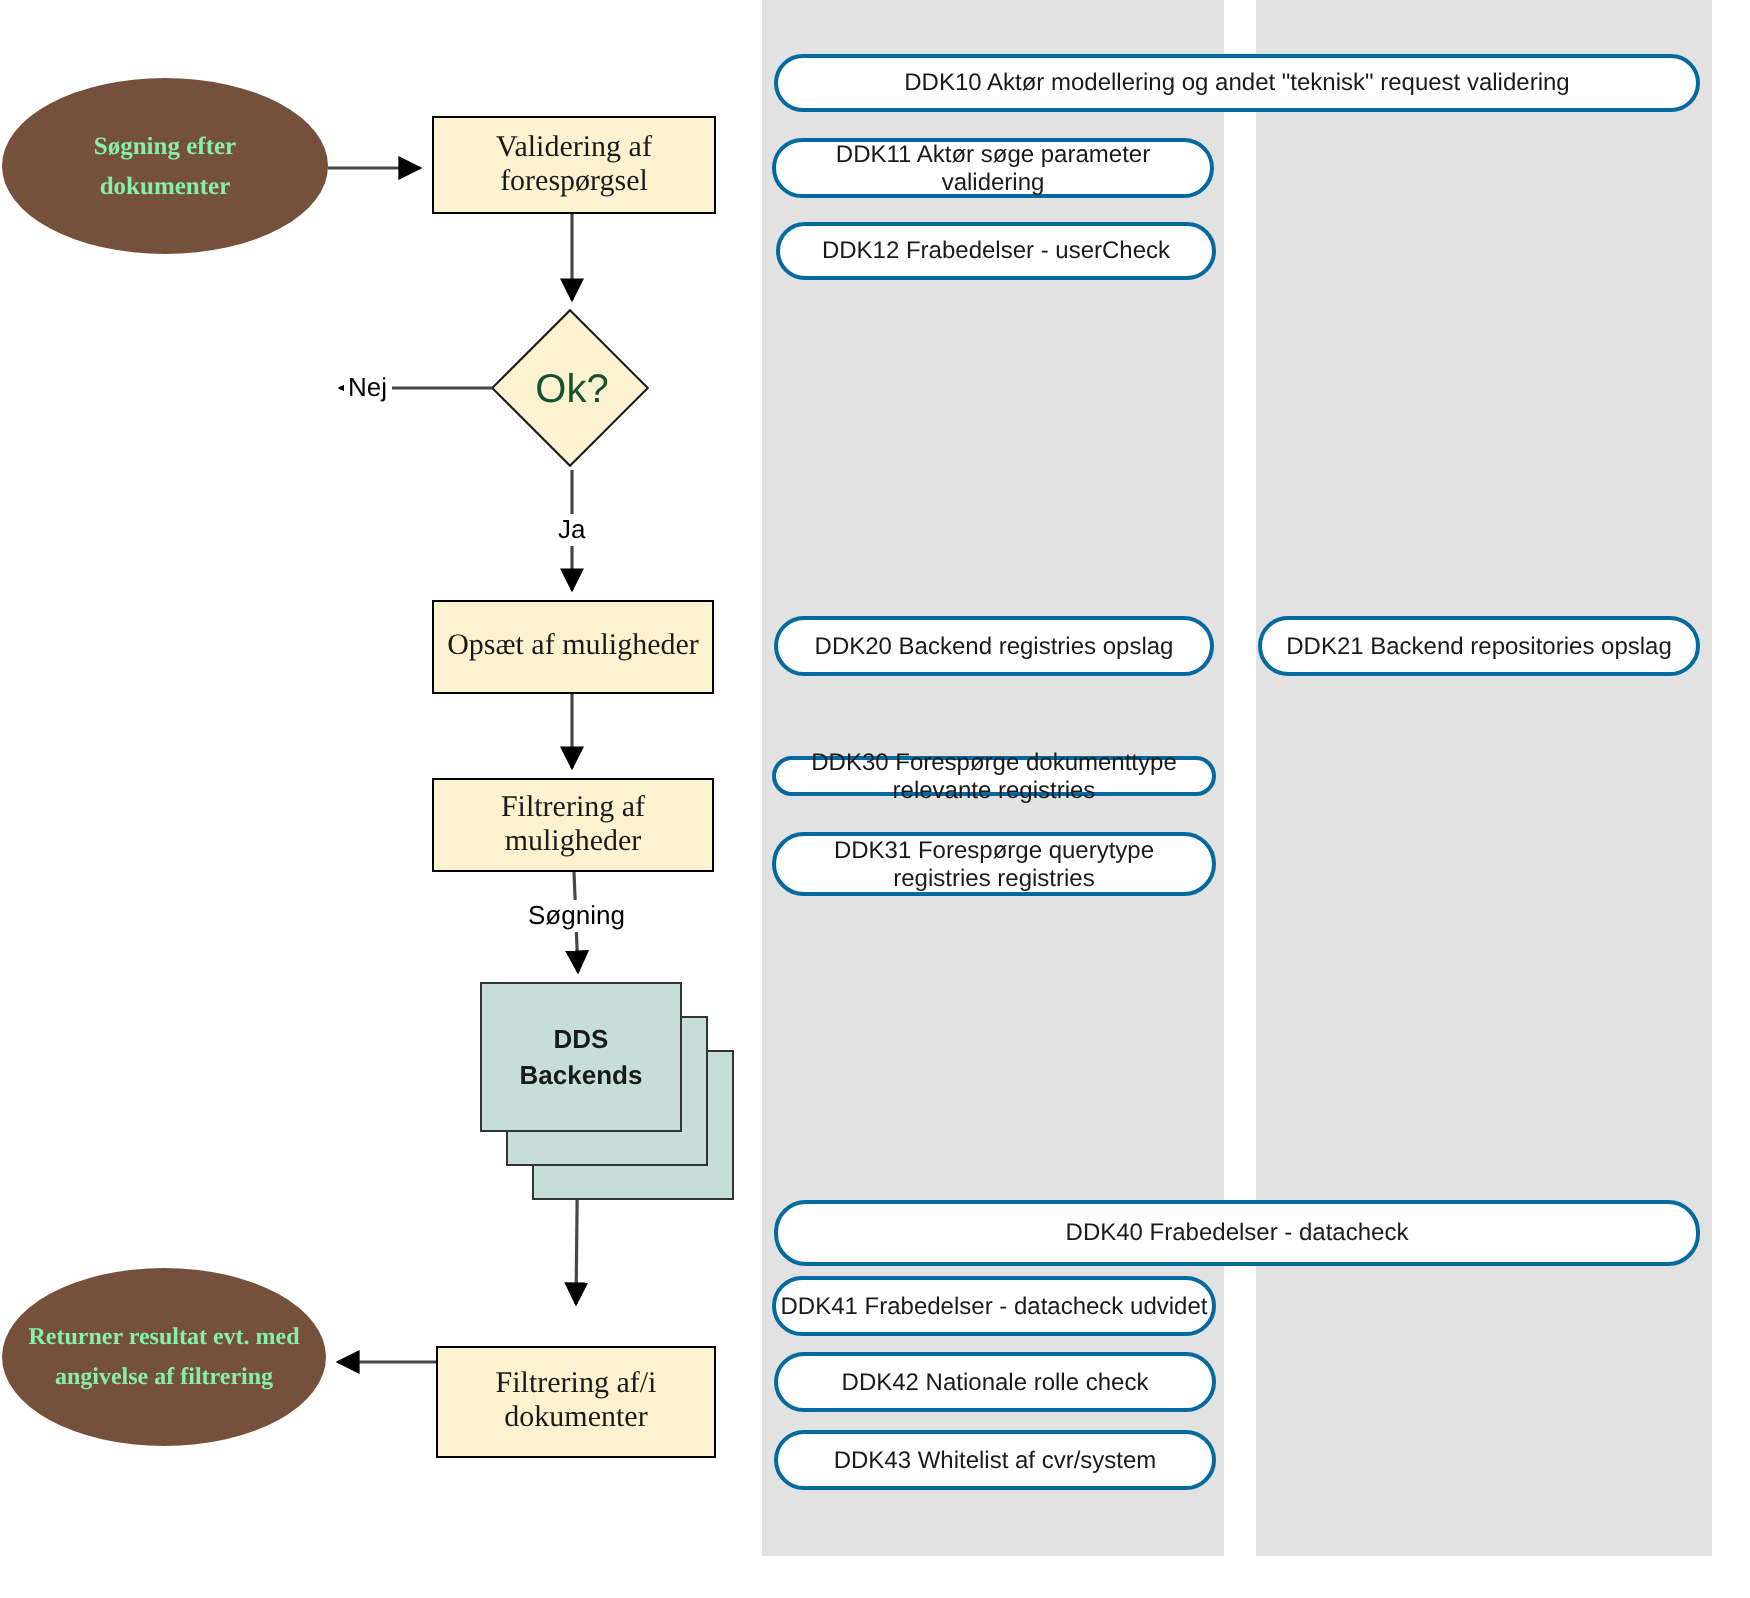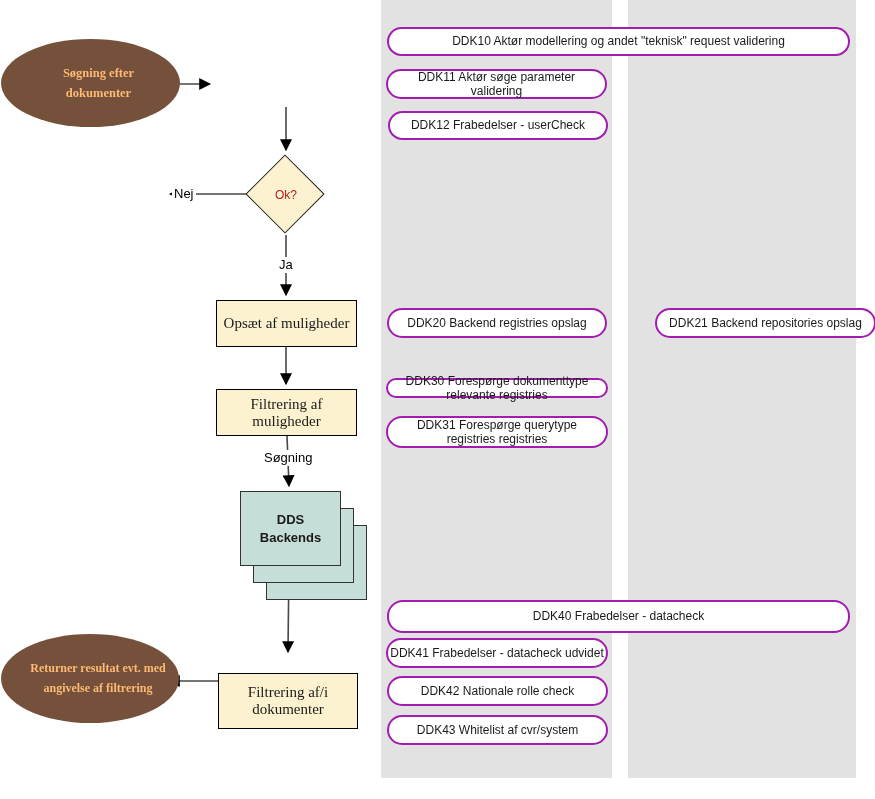--- a/index.html
+++ b/index.html
@@ -28,26 +28,25 @@
   }
 
   .node-ellipse {
     position: absolute;
     background: #75503A;
     border-radius: 50%;
     display: flex;
     align-items: center;
     justify-content: center;
     text-align: center;
-    color: #fdba74;
+    color: #86efac;
     font-family: "Liberation Serif", serif;
     font-weight: bold;
     font-size: 12.5px;
     line-height: 1.6;
-    padding-left: 16px;
   }
   .node-box {
     position: absolute;
     background: #FCF2CF;
     border: 1.4px solid #000000;
     box-sizing: border-box;
     display: flex;
     align-items: center;
     justify-content: center;
     text-align: center;
@@ -65,42 +64,42 @@
     box-sizing: border-box;
     transform: rotate(45deg);
   }
   .diamond-label {
     position: absolute;
     left: 0; top: 0; right: 0; bottom: 0;
     display: flex;
     align-items: center;
     justify-content: center;
     font-family: "Liberation Sans", sans-serif;
-    font-size: 12px;
-    color: #b91c1c;
+    font-size: 20px;
+    color: #14532d;
   }
   .backend-box {
     position: absolute;
     width: 101px; height: 75px;
     background: #C5DED8;
     border: 1.6px solid #333333;
     box-sizing: border-box;
     display: flex;
     align-items: center;
     justify-content: center;
     text-align: center;
     font-family: "Liberation Sans", sans-serif;
     font-size: 13px;
     color: #1a1a1a;
     line-height: 1.35;
   }
   .pill {
     position: absolute;
     background: #ffffff;
-    border: 2px solid #a21caf;
+    border: 2px solid #0369a1;
     border-radius: 16px;
     box-sizing: border-box;
     display: flex;
     align-items: center;
     justify-content: center;
     text-align: center;
     font-family: "Liberation Sans", sans-serif;
     font-size: 12px;
     line-height: 1.2;
     color: #1a1a1a;
@@ -143,20 +142,23 @@
       <line x1="287" y1="436" x2="289" y2="486" marker-end="url(#arrow)"></line>
       <line x1="289" y1="560" x2="288" y2="652" marker-end="url(#arrow)"></line>
       <line x1="218" y1="681" x2="169" y2="681" marker-end="url(#arrow)"></line>
     </g>
   </svg>
 
   <div class="node-ellipse" style="left:1px; top:39px; width:163px; height:88px;">
     <span class="wrap-90">Søgning efter dokumenter</span>
   </div>
 
+  <div class="node-box" style="left:216px; top:58px; width:142px; height:49px;">
+    <span>Validering af forespørgsel</span>
+  </div>
 
   <div class="diamond-wrap" style="left:246px; top:155px; width:80px; height:80px;">
     <div class="diamond-shape"></div>
     <div class="diamond-label">Ok?</div>
   </div>
 
 
   <div class="node-box" style="left:216px; top:300px; width:141px; height:47px;">
     <span>Opsæt af muligheder</span>
   </div>
@@ -188,21 +190,21 @@
   </div>
   <div class="pill" style="left:386px; top:69px;  width:221px; height:30px;">
     <span>DDK11 Aktør søge parameter validering</span>
   </div>
   <div class="pill" style="left:388px; top:111px; width:220px; height:29px;">
     <span>DDK12 Frabedelser - userCheck</span>
   </div>
   <div class="pill" style="left:387px; top:308px; width:220px; height:30px;">
     <span>DDK20 Backend registries opslag</span>
   </div>
-  <div class="pill" style="left:629px; top:308px; width:221px; height:30px;margin-left:26px;">
+  <div class="pill" style="left:629px; top:308px; width:221px; height:30px;">
     <span>DDK21 Backend repositories opslag</span>
   </div>
   <div class="pill" style="left:386px; top:378px; width:222px; height:20px;">
     <span>DDK30 Forespørge dokumenttype relevante registries</span>
   </div>
   <div class="pill" style="left:386px; top:416px; width:222px; height:32px;">
     <span>DDK31 Forespørge querytype registries registries</span>
   </div>
   <div class="pill" style="left:387px; top:600px; width:463px; height:33px;">
     <span>DDK40 Frabedelser - datacheck</span>

